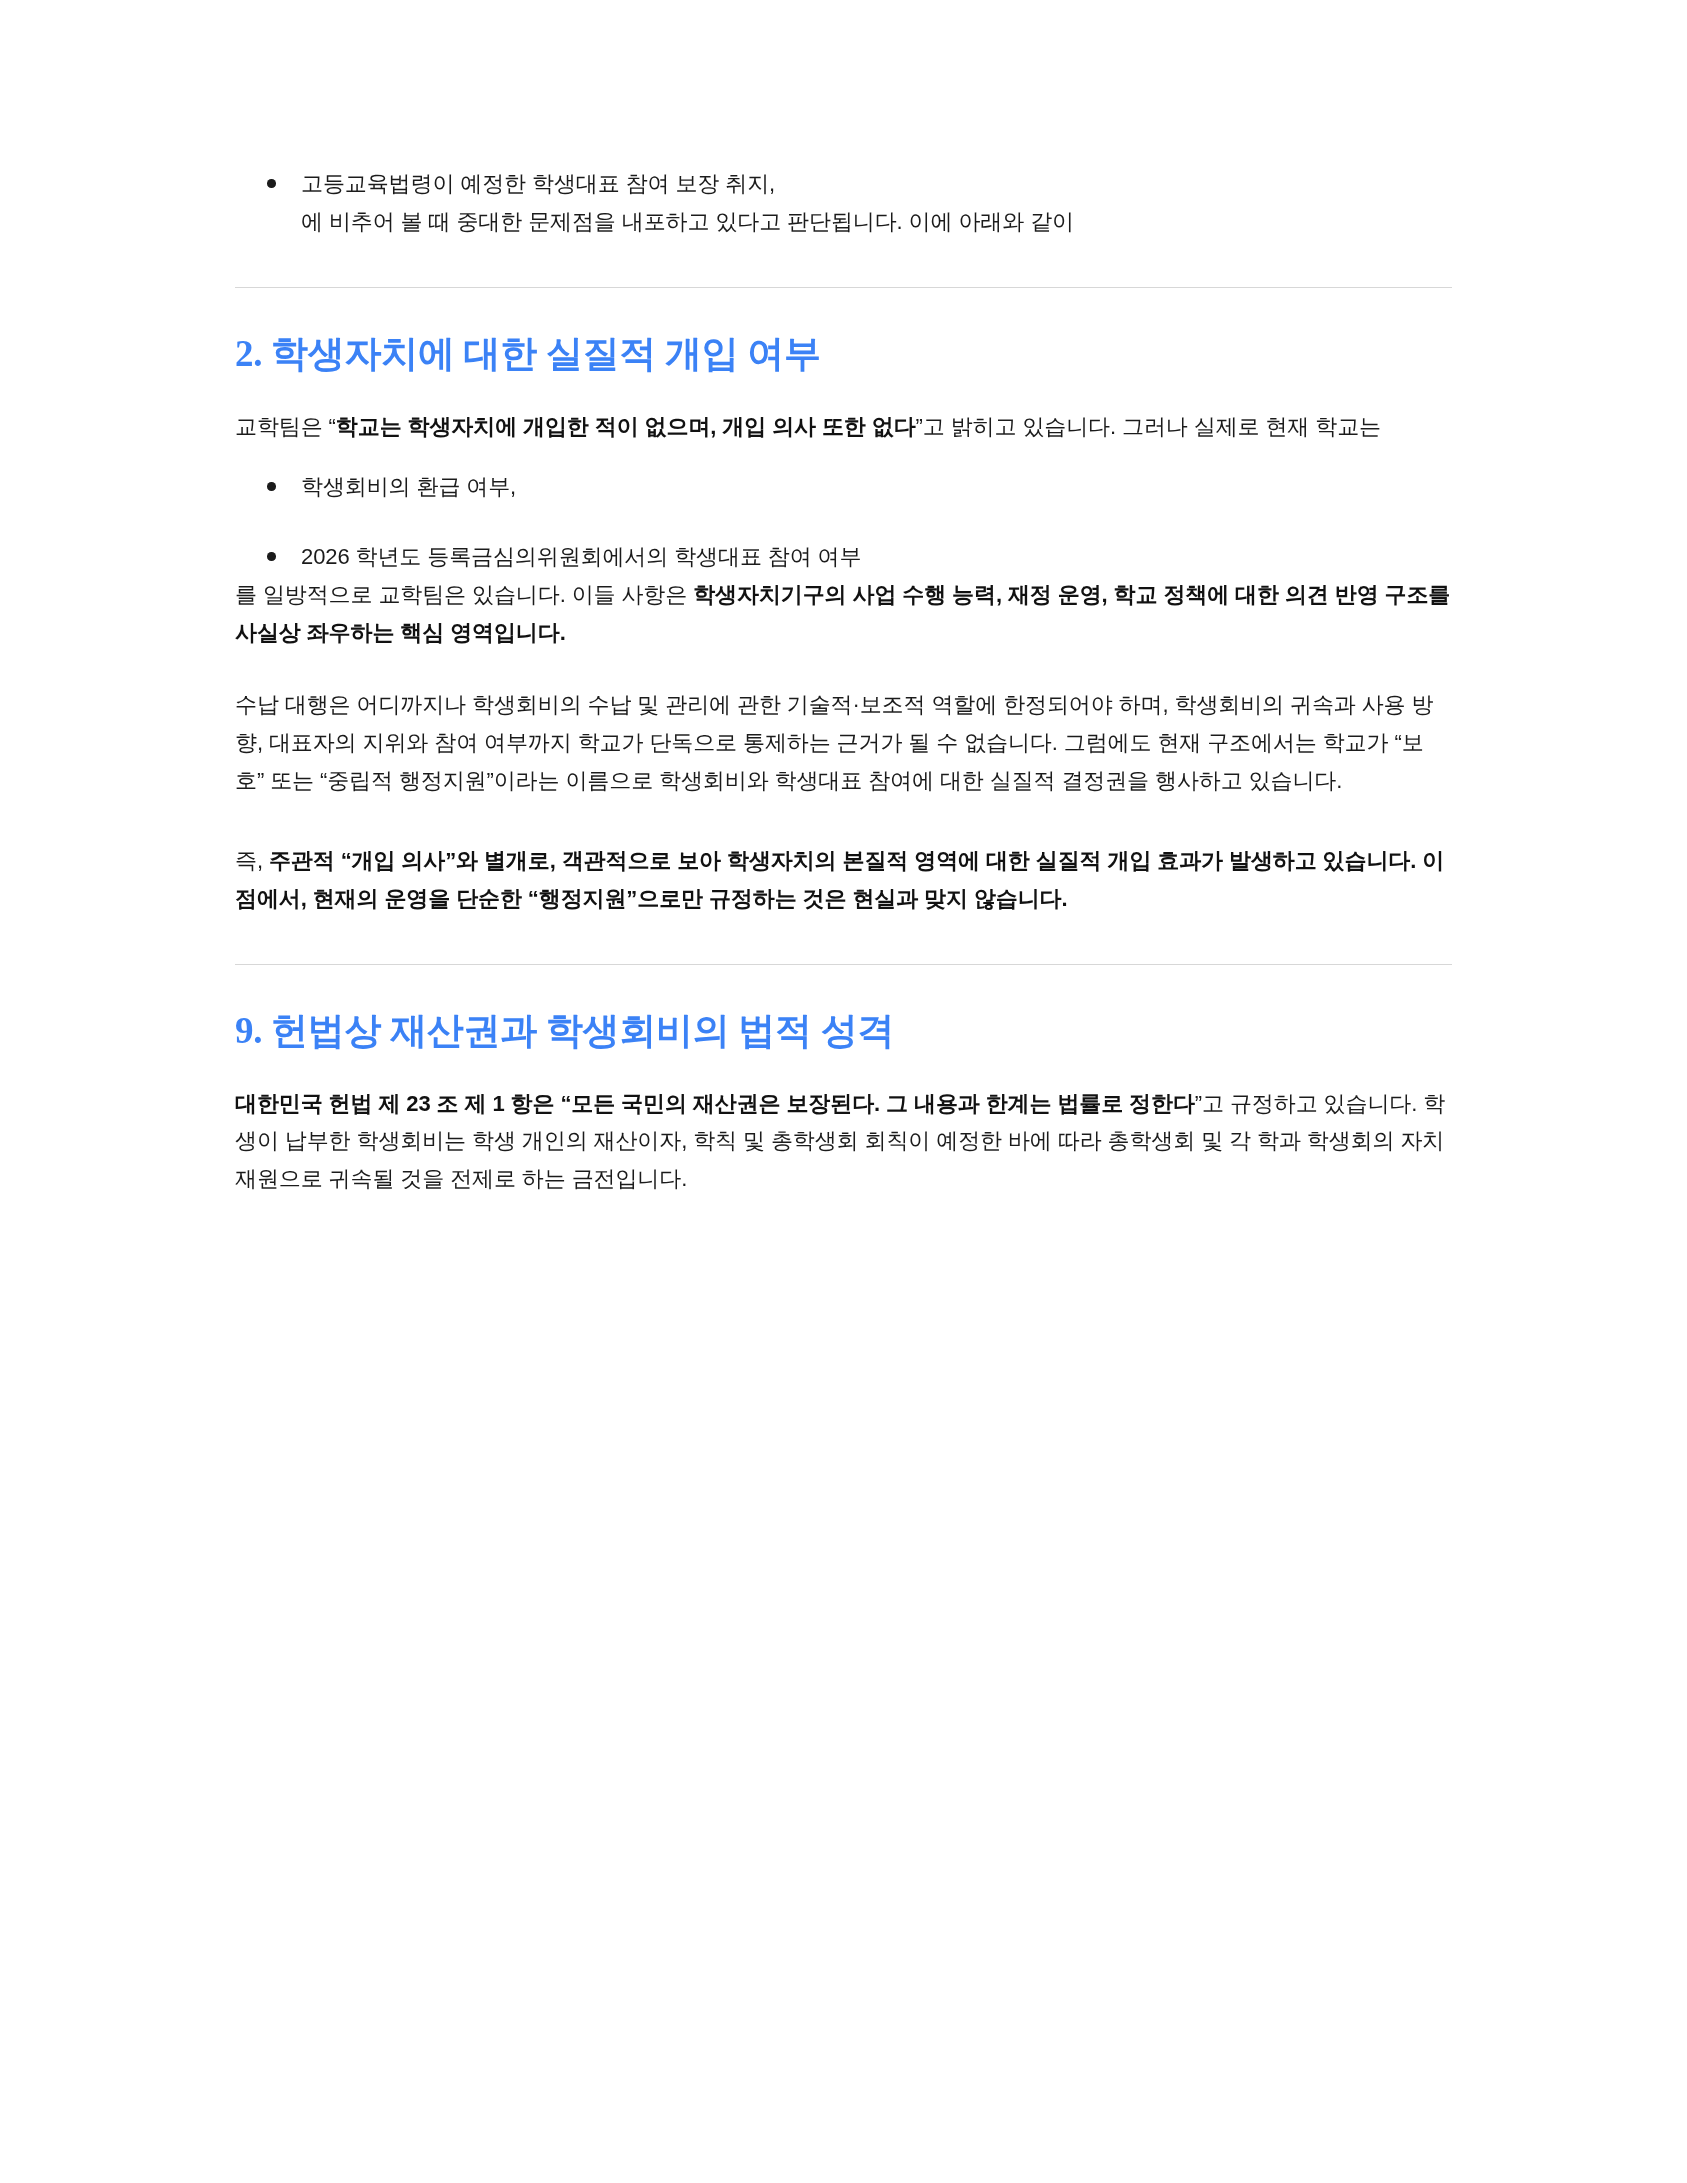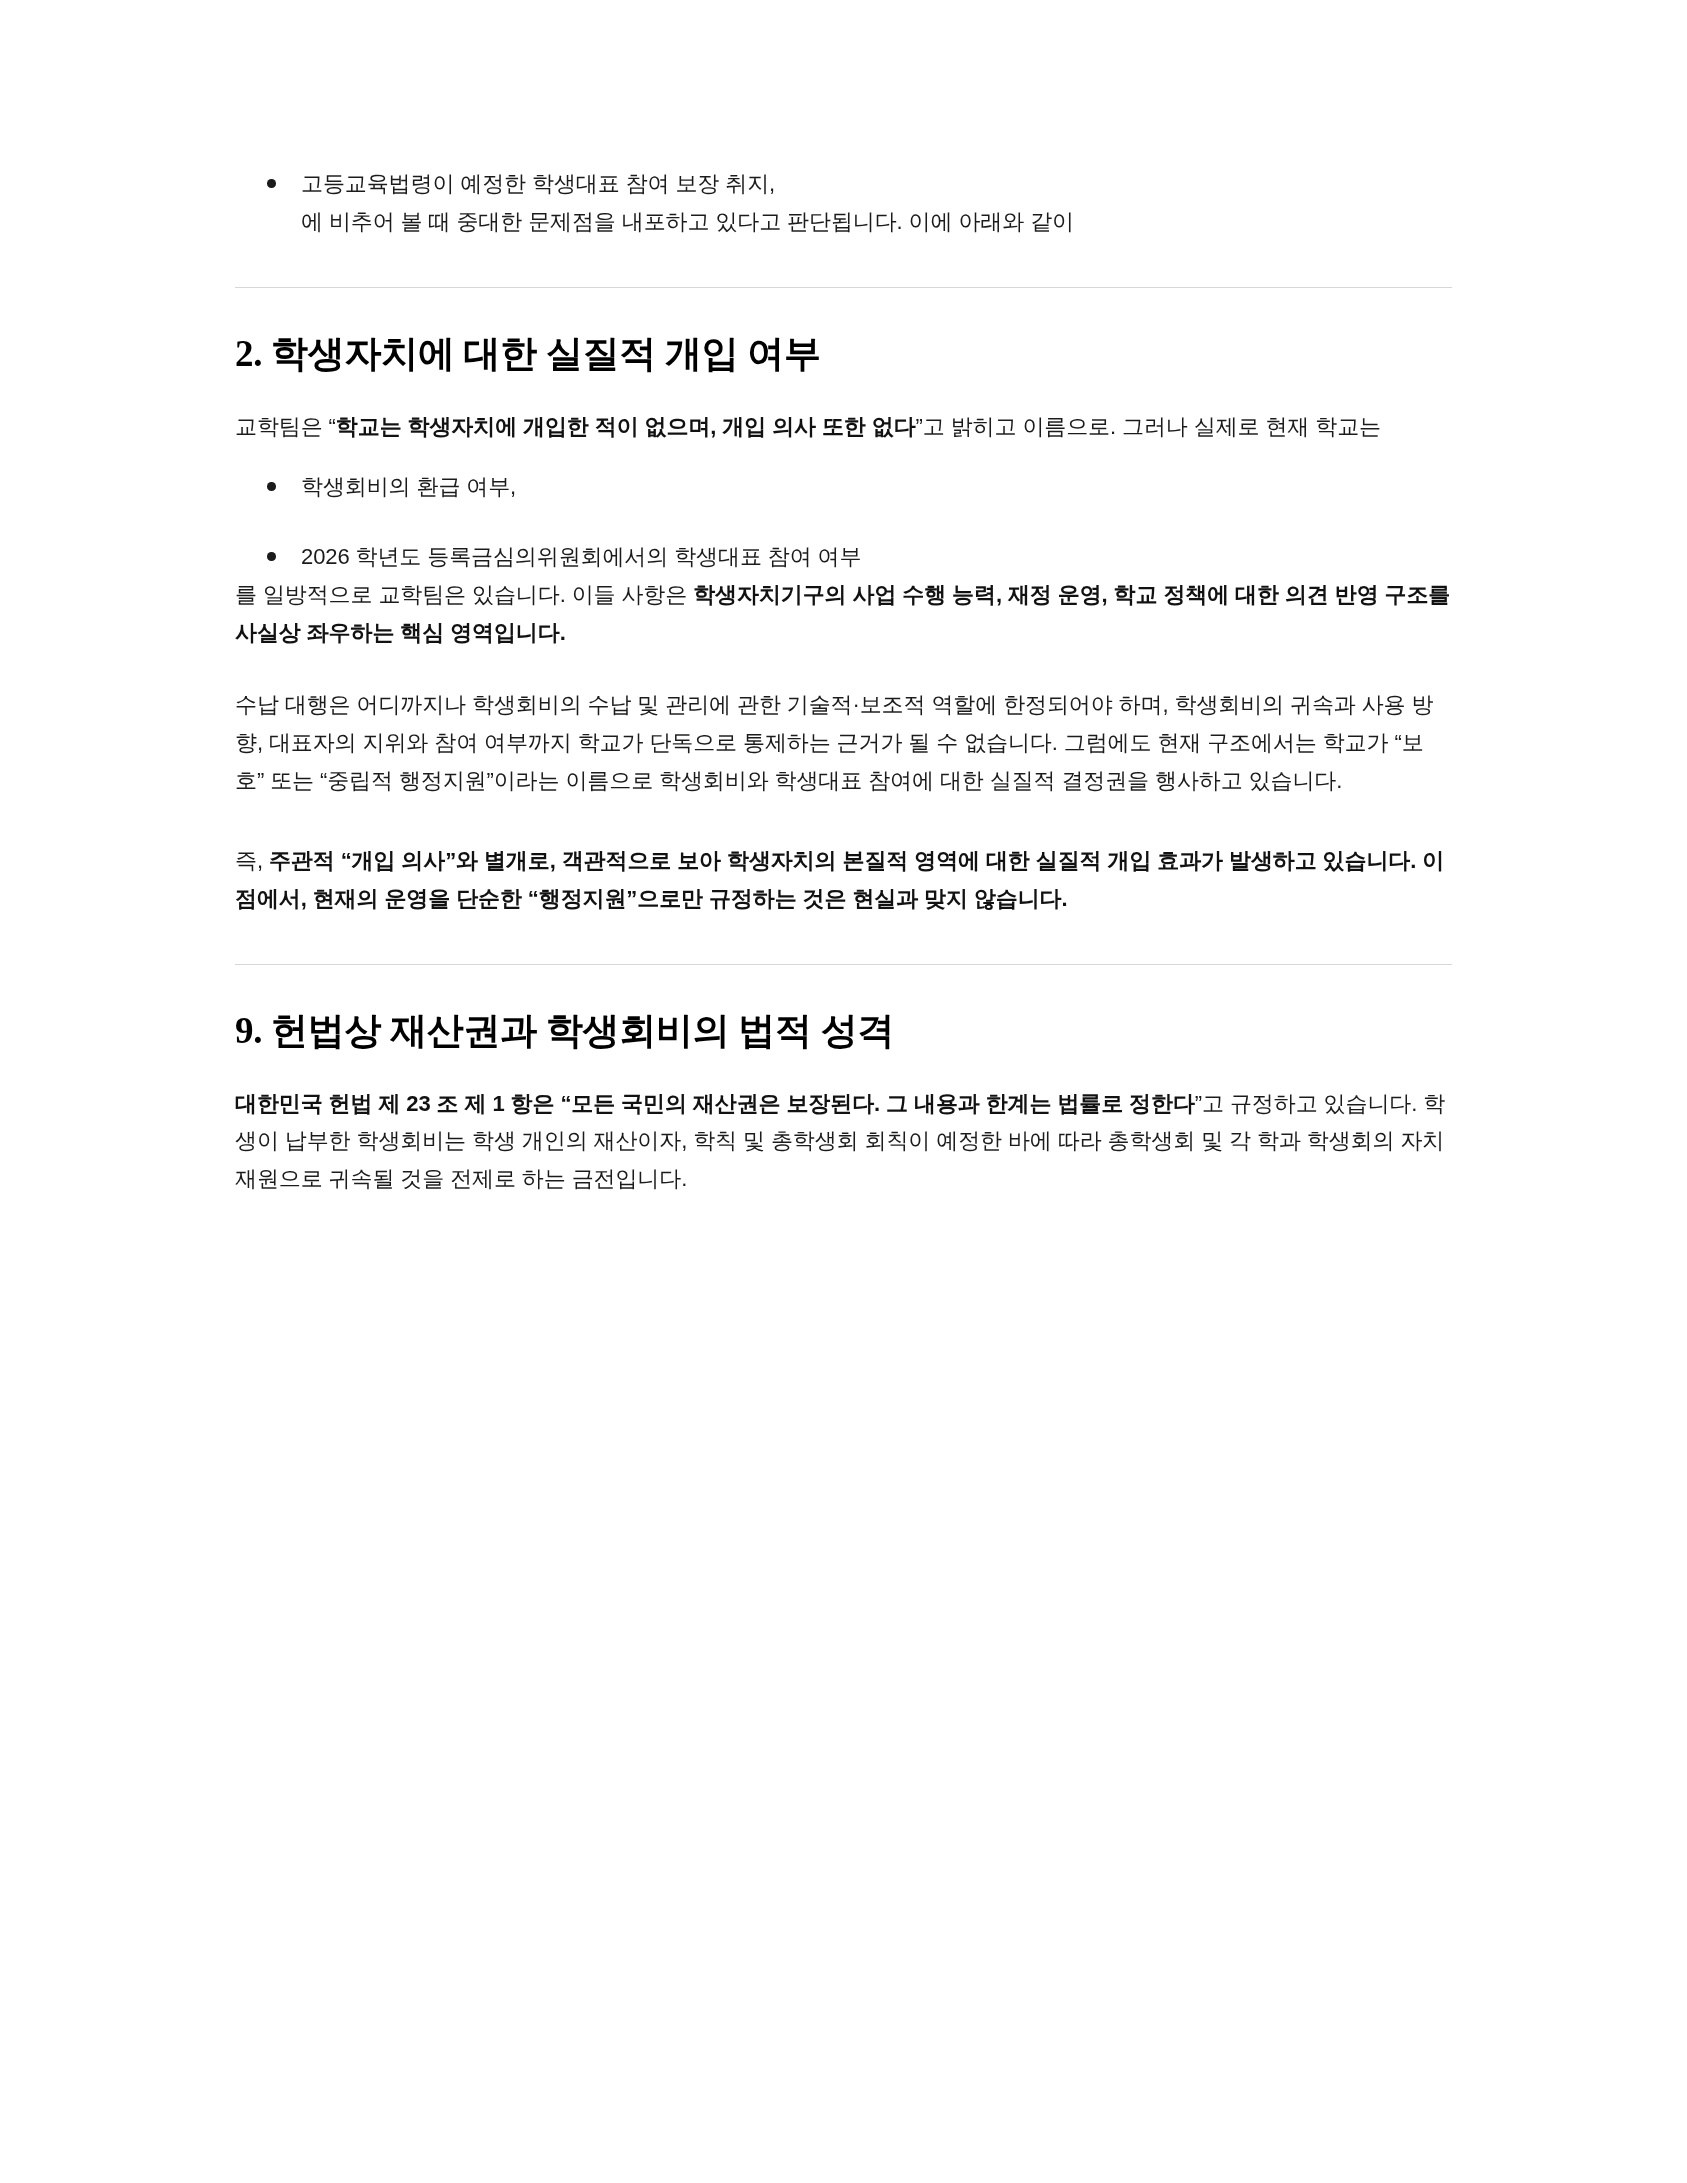--- a/index.html
+++ b/index.html
@@ -79,21 +79,21 @@
     border-top: 1.3px solid #d7d7d7;
     margin: 46px 0 0 0;
     width: 100%;
   }
 
   
   h2.section {
     font-family: "Liberation Serif", "DejaVu Serif", serif;
     font-size: 37px;
     font-weight: 700;
-    color: #000000;
+    color: #3b82f6;
     margin: 42px 0 30px 0;
     letter-spacing: -0.3px;
     line-height: 1.3;
   }
 
   .block-gap-1 { height: 12px; }
   .block-gap-2 { height: 20px; }
 
   .sub-list { margin-top: 26.5px; margin-bottom: 30px; }
 </style>
@@ -108,21 +108,21 @@
         <span class="line">고등교육법령이 예정한 학생대표 참여 보장 취지,</span>
         <span class="line">에 비추어 볼 때 중대한 문제점을 내포하고 있다고 판단됩니다. 이에 아래와 같이</span>
       </li>
     </ul>
 
     <hr class="rule">
 
     <h2 class="section">2. 학생자치에 대한 실질적 개입 여부</h2>
 
     <p class="para">
-      <span>교학팀은 “</span><span class="bold">학교는 학생자치에 개입한 적이 없으며, 개입 의사 또한 없다</span><span>”고 밝히고 이름으로. 그러나 실제로 현재 학교는</span>
+      <span>교학팀은 “</span><span class="bold">학교는 학생자치에 개입한 적이 없으며, 개입 의사 또한 없다</span><span>”고 밝히고 있습니다. 그러나 실제로 현재 학교는</span>
     </p>
 
     <ul class="bullets sub-list">
       <li>학생회비의 환급 여부,</li>
       <li>2026 학년도 등록금심의위원회에서의 학생대표 참여 여부</li>
     </ul>
 
     <p class="para">
       <span>를 일방적으로 교학팀은 있습니다. 이들 사항은 </span><span class="bold">학생자치기구의 사업 수행 능력, 재정 운영, 학교 정책에 대한 의견 반영 구조를 사실상 좌우하는 핵심 영역입니다.</span>
     </p>

